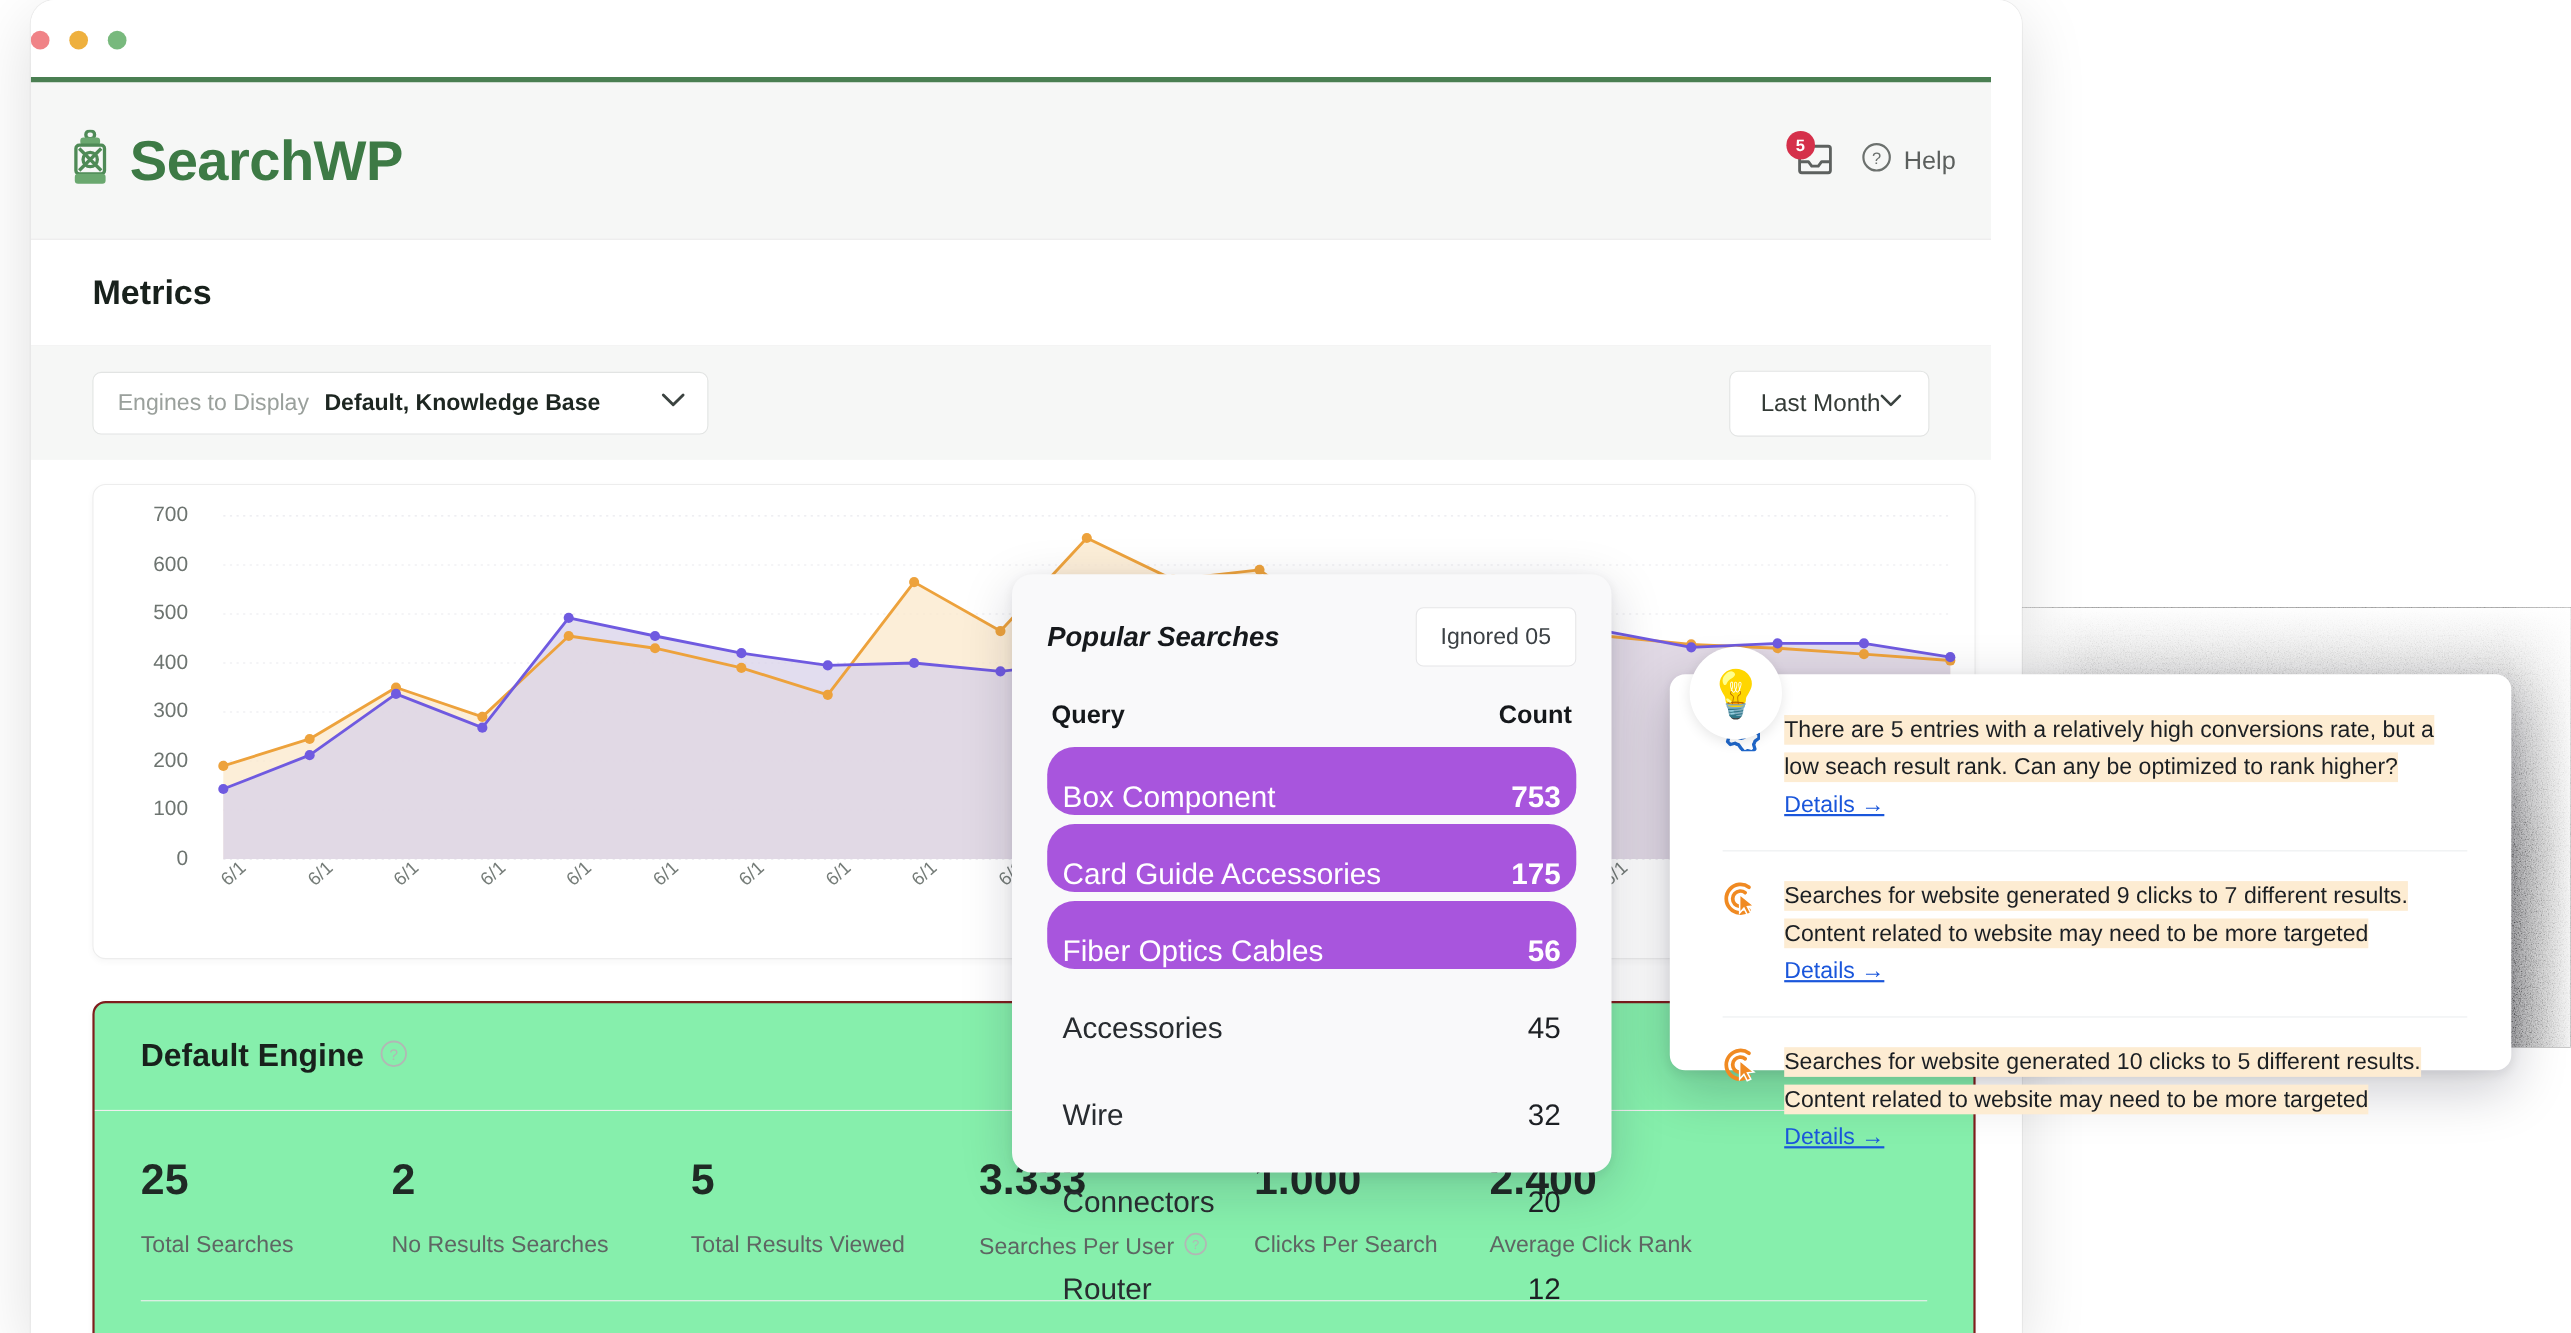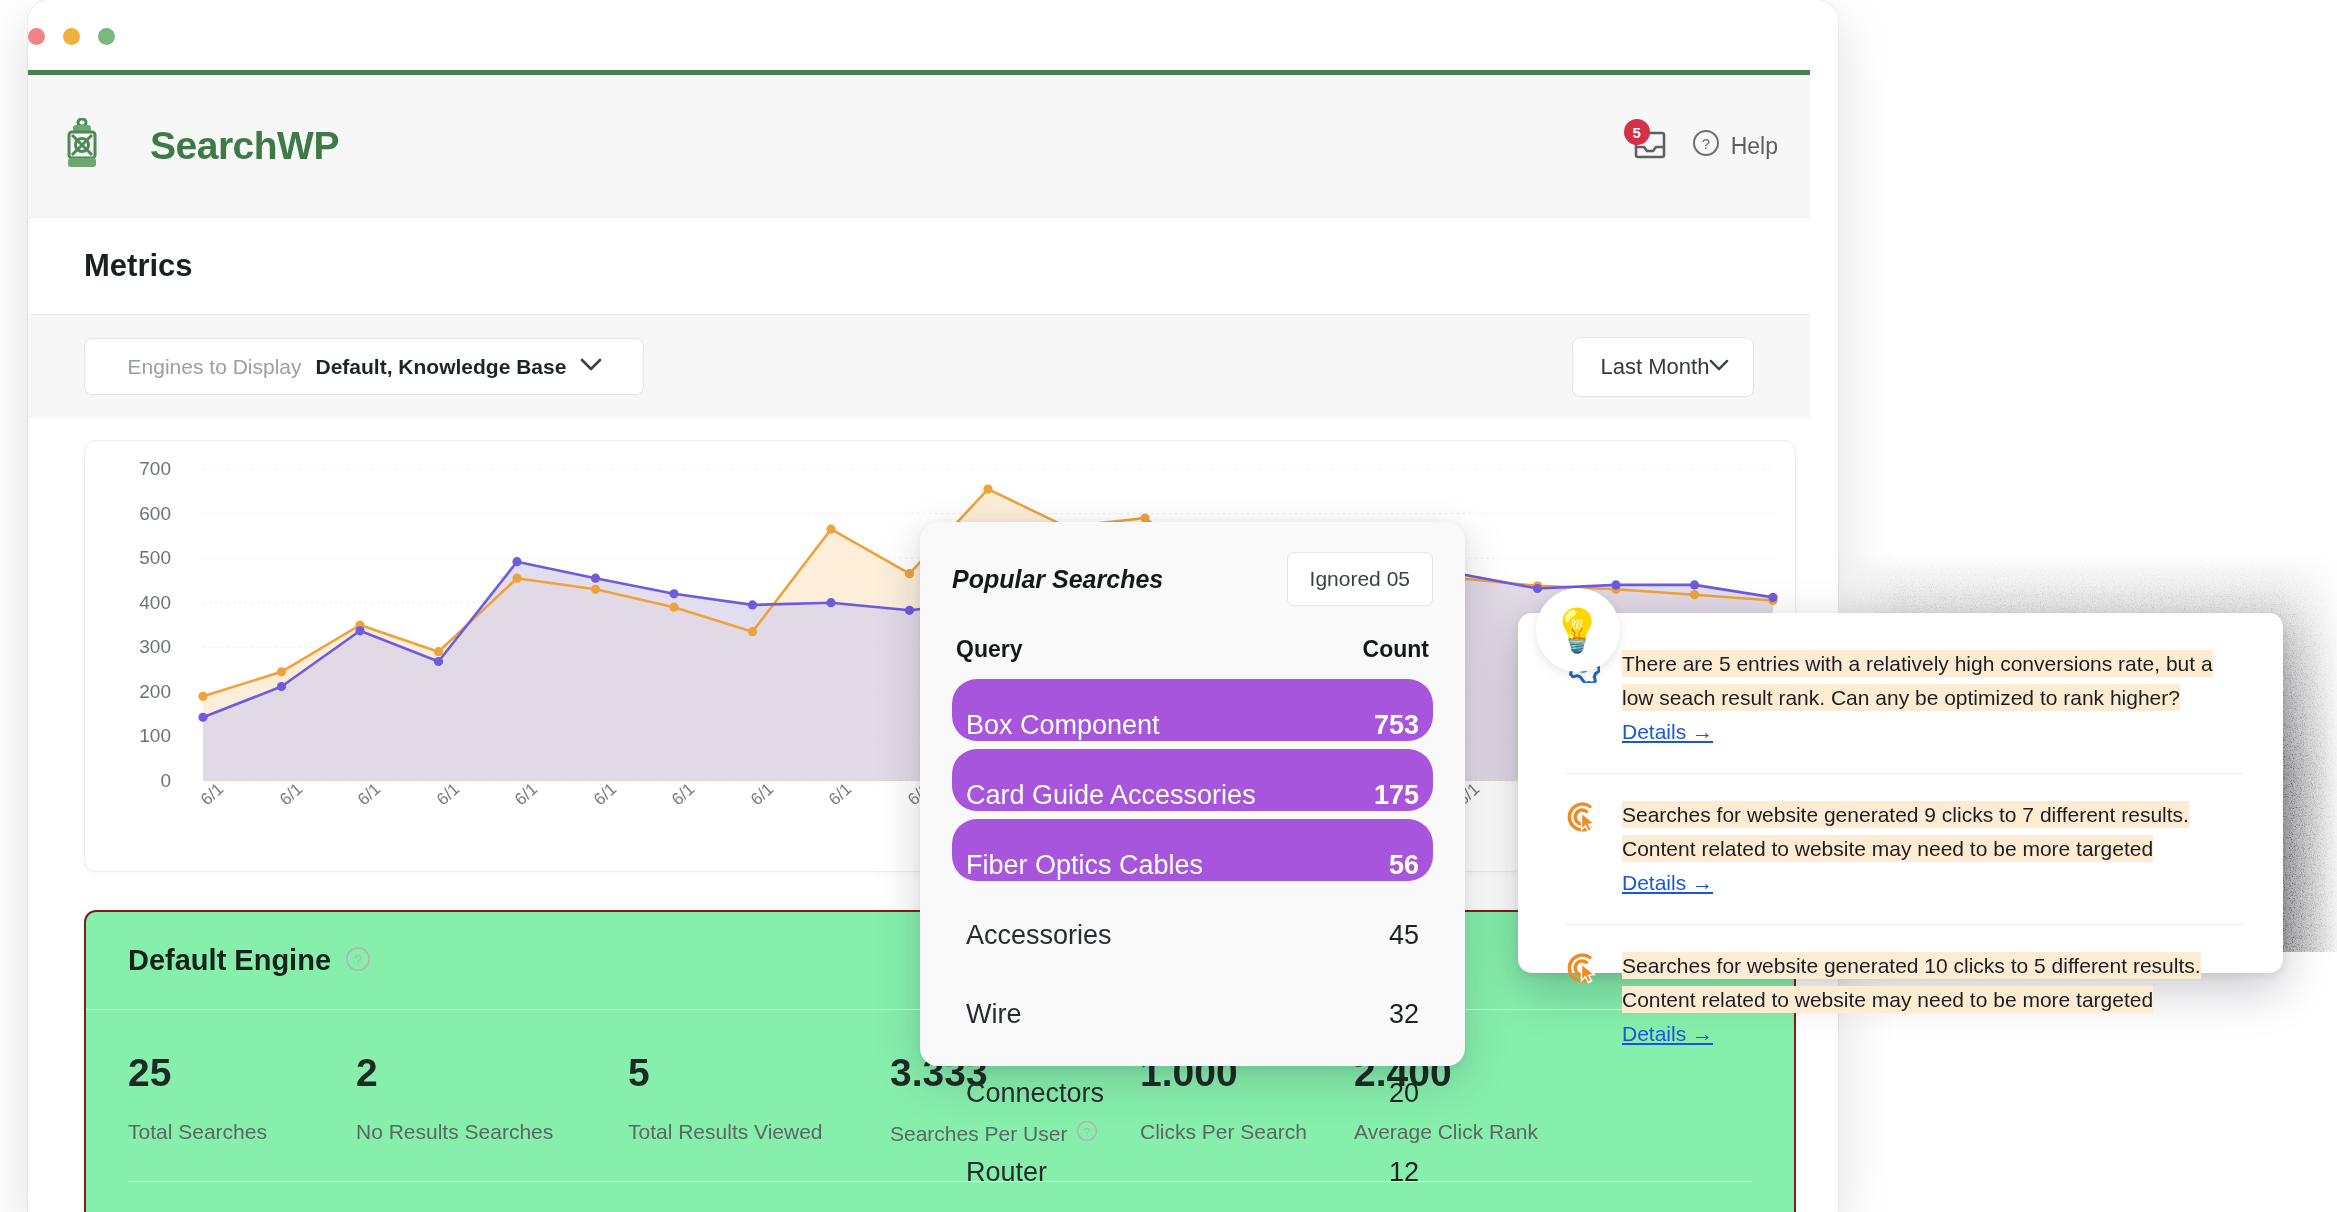--- a/index.html
+++ b/index.html
@@ -31,21 +31,21 @@
   .appframe { position:absolute; left: 0px; top: 70px; right:0; bottom:0;
               background:#ffffff; }
   .greenbar { height: 5px; background:#4a7f52; width: 1782px; margin-left: 0px;}
   .apphead {
     position:relative; height: 143px; background:#f6f7f6;
     display:flex; align-items:center; padding: 0 0 0 32px;
     border-bottom: 1px solid #ececec;
     width: 1782px;
   }
   .brand { display:flex; align-items:center; gap: 14px; }
-  .brand-name { font-size: 39px; font-weight: 700; color:#3d7a45; letter-spacing:-0.5px;margin-left:32px; }
+  .brand-name { font-size: 51px; font-weight: 700; color:#3d7a45; letter-spacing:-0.5px; }
   .head-right { position:absolute; right: 32px; top: 50%; transform: translateY(-50%);
                 display:flex; align-items:center; gap: 26px; }
   .inbox-wrap { position:relative; width:32px; height:32px; }
   .badge {
     position:absolute; left:-10px; top:-11px;
     min-width:26px; height:26px; border-radius:13px;
     background:#d5304a; color:#fff; font-size:15px; font-weight:700;
     display:flex; align-items:center; justify-content:center; padding: 0 5px;
   }
   .help-link { display:flex; align-items:center; gap:11px; color:#5b5f5d; font-size:23px; }
@@ -59,21 +59,21 @@
 
   
   .filter-bar {
     position:relative; height: 103px; background:#f6f7f6; width:1782px;
     display:flex; align-items:center; padding: 0 56px;
   }
   .engines-select {
     display:flex; align-items:center; gap:14px;
     background:#fff; border:1px solid #e2e4e3; border-radius:8px;
     height:57px; padding: 0 20px 0 22px; min-width:  560px;
-    justify-content:center;
+    justify-content:space-between;
   }
   .es-inner { display:flex; align-items:center; gap:14px; }
   .es-label { font-size:21px; color:#9aa09c; }
   .es-value { font-size:21px; color:#1d2621; font-weight:700; }
   .period-select {
     position:absolute; right:56px; top:50%; transform:translateY(-50%);
     background:#fff; border:1px solid #e2e4e3; border-radius:8px;
     height: 60px; width: 182px; display:flex; align-items:center;
     justify-content:center; padding: 0 18px 0 22px;
   }

